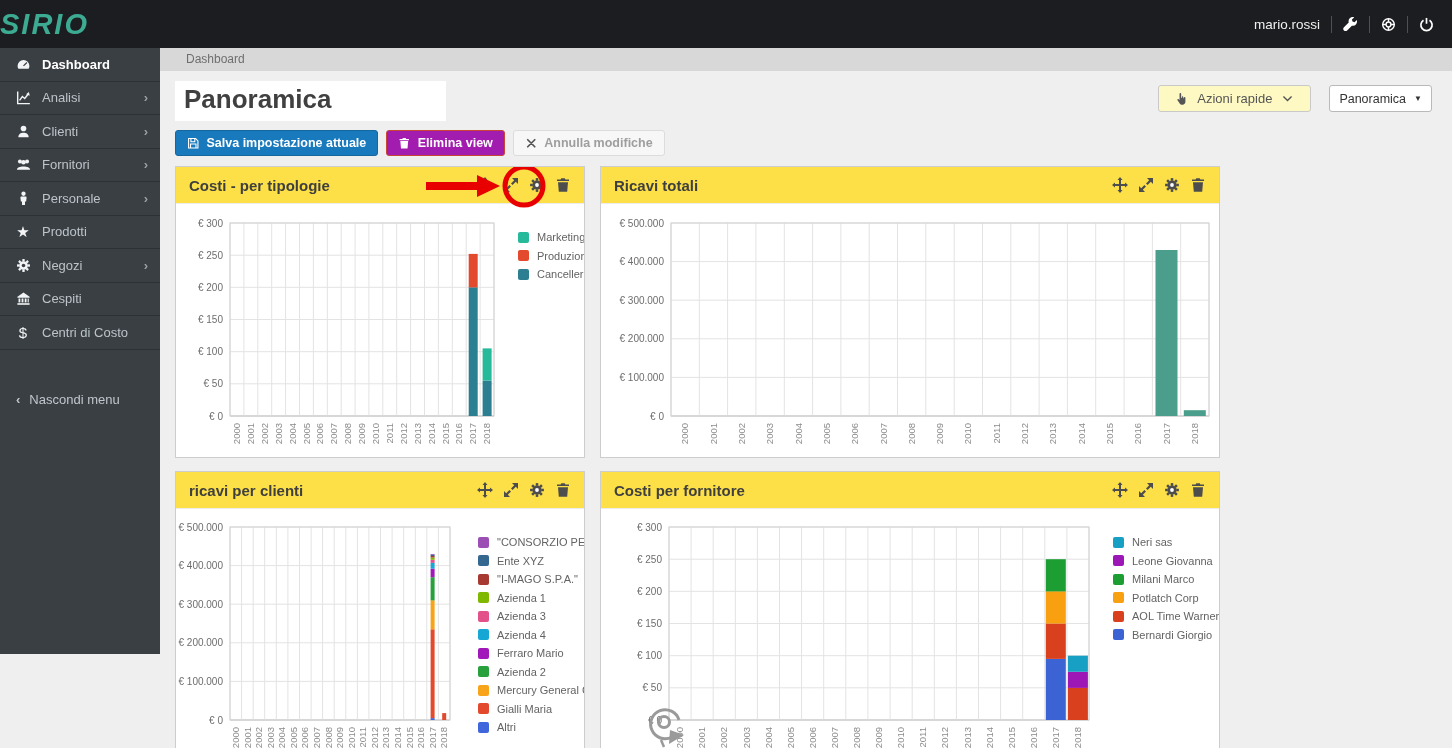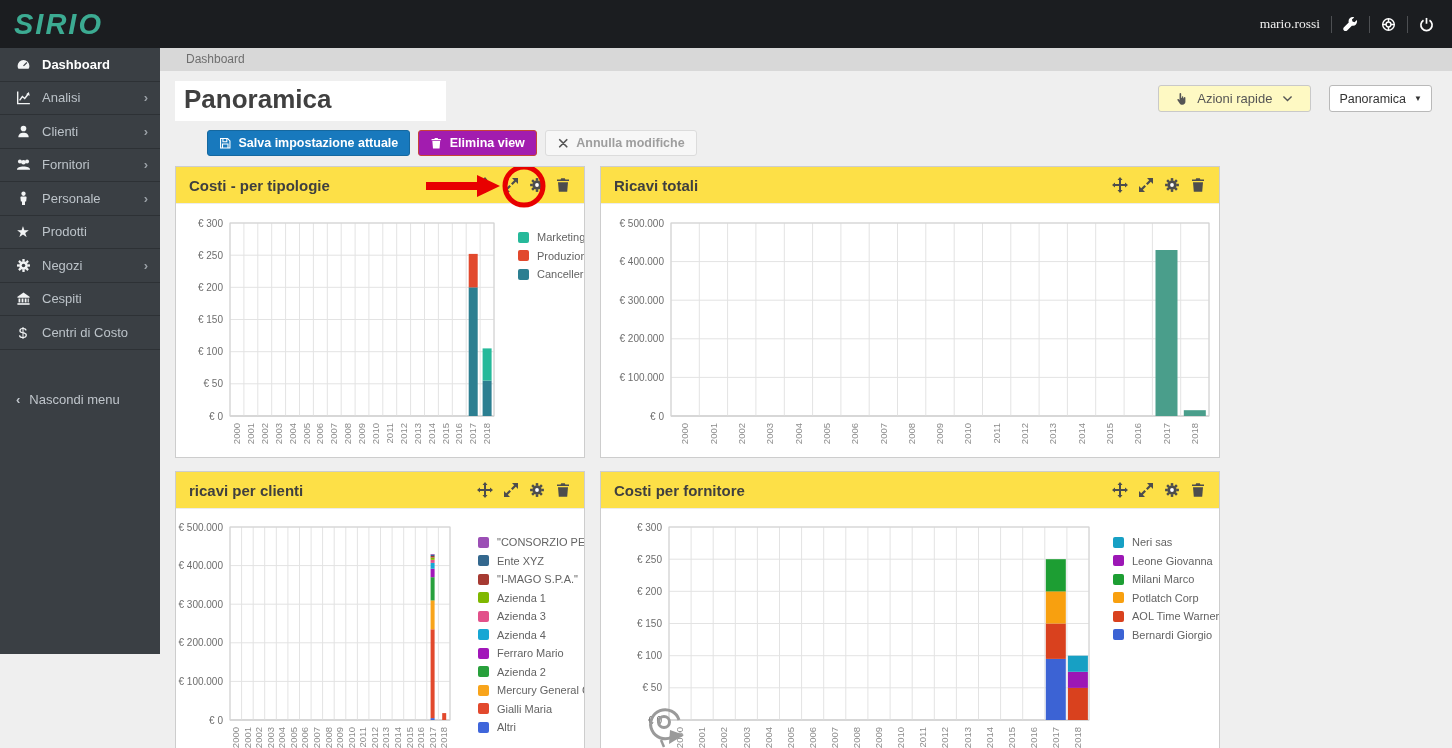--- a/index.html
+++ b/index.html
@@ -1,23 +1,23 @@
 <!DOCTYPE html>
 <html><head>
 <meta charset="utf-8">
 <style>
   * { box-sizing: border-box; margin: 0; padding: 0; }
   html,body { width:1452px; height:748px; overflow:hidden; }
   body { font-family:"Liberation Sans", sans-serif; background:#efefef; }
 
   
   .navbar { height:48px; background:#1b1d20; display:flex; align-items:center; position:relative; z-index:20; }
-  .brand { width:160px; padding-left:14px; }
+  .brand { width:160px; }
   .brand-text { font-size:29px; font-weight:800; letter-spacing:2px; color:#3cab92; font-style:italic; }
-  .nav-right { margin-left:auto; display:flex; align-items:center; padding-right:18px; color:#e9e9e9;font-family:Liberation Serif, serif; }
+  .nav-right { margin-left:auto; display:flex; align-items:center; padding-right:18px; color:#e9e9e9; }
   .nav-user { font-size:13.5px; color:#f0f0f0; }
   .nav-sep { width:1px; height:17px; background:#4d4f52; margin:0 11px; }
   .nav-ic { color:#fff; font-size:15px; display:inline-flex; cursor:pointer; }
   .nav-ic svg { width:16px; height:16px; }
 
   
   .shell { display:flex; height:606px; }
   .sidebar { width:160px; background:#3a3f44; flex:none; display:flex; flex-direction:column; --hole:#3a3f44; }
   .side-item { display:flex; align-items:center; height:33.5px; border-bottom:1px solid rgba(0,0,0,.22); color:#bcc3c9; font-size:13px; cursor:pointer; }
   .side-item.active { color:#ffffff; font-weight:700; }
@@ -34,21 +34,21 @@
 
   .top-controls { position:absolute; top:14px; right:20px; display:flex; gap:18px; align-items:center; }
   .qa-btn { display:inline-flex; align-items:center; gap:9px; background:#fef9c3; border:1px solid #c9c9c9; border-radius:3px; height:27px; padding:0 16px; font-size:13px; color:#555; cursor:pointer; }
   .qa-btn svg { width:13px; height:13px; }
   .view-select { display:inline-flex; align-items:center; gap:8px; background:#fff; border:1px solid #b9b9b9; border-radius:3px; height:27px; padding:0 9px; font-size:12.5px; color:#333; cursor:pointer; }
   .view-select .caret { font-size:8px; color:#333; }
 
   .title-box { background:#fff; display:inline-block; width:271px; padding:3px 10px 6px 9px; }
   .title-box h1 { font-size:26px; font-weight:700; color:#404040; }
 
-  .btn-row { margin-top:9px; display:flex; gap:8px;margin-left:32px; }
+  .btn-row { margin-top:9px; display:flex; gap:8px; }
   .btn { display:inline-flex; align-items:center; gap:7px; font-size:12.5px; font-weight:600; height:26px; padding:0 11px; border-radius:3px; border:1px solid transparent; cursor:pointer; font-family:inherit; }
   .btn svg { width:12px; height:12px; }
   .btn-primary { background:#1879bd; border-color:#15689f; color:#fff; }
   .btn-danger  { background:#a21caf; border-color:#c64537; color:#fff; }
   .btn-default { background:#f7f7f7; border-color:#dcdcdc; color:#9e9e9e; }
   .btn-default svg { color:#555; }
 
   
   .grid { margin-top:10px; display:grid; grid-template-columns:410px 620px; grid-auto-rows:292px; gap:13px 15px; }
   .panel { background:#fff; border:1px solid #cdcdcd; position:relative; overflow:hidden; }

